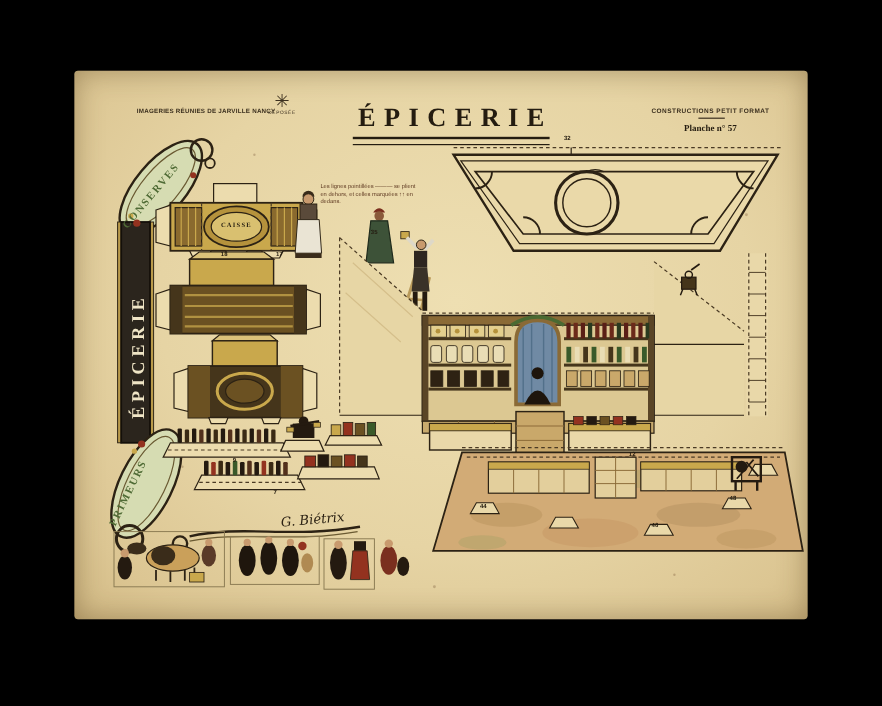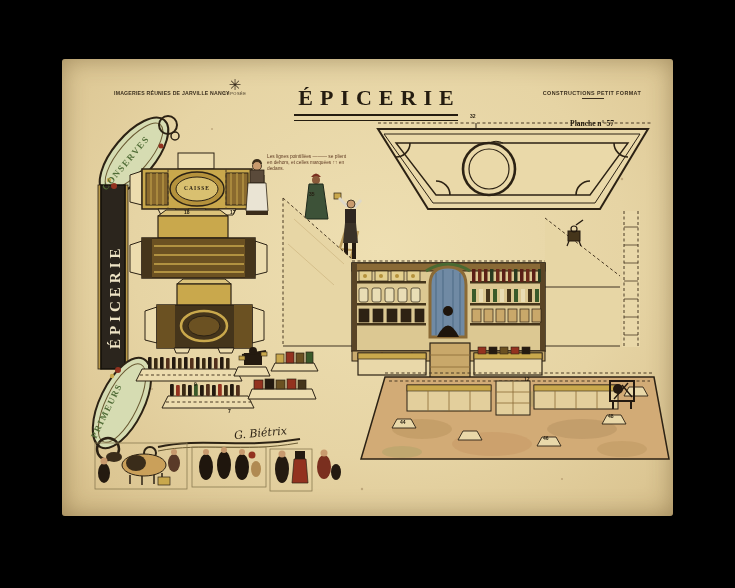--- a/index.html
+++ b/index.html
@@ -13,21 +13,21 @@
   .imprint{left:52px;top:31px;width:142px;font-size:5.2px;letter-spacing:.2px;font-weight:bold;}
   .trademark{left:156px;top:18px;width:34px;text-align:center;}
   .trademark .star{font-size:15px;line-height:15px;display:block;color:#3b2f1e;}
   .trademark .tm-label{font-size:4px;letter-spacing:.5px;display:block;margin-top:-1px;}
   .title{left:224px;top:26px;width:180px;text-align:center;font-family:"Liberation Serif",serif;
          font-weight:bold;font-size:22px;letter-spacing:7px;text-indent:7px;color:#241c10;}
   .title-rule{left:232px;top:55px;width:164px;height:4px;border-top:2px solid #241c10;
               border-bottom:1px solid #241c10;}
   .series{left:464px;top:31px;width:132px;text-align:center;font-size:5.4px;letter-spacing:.4px;font-weight:bold;}
   .series-rule{left:520px;top:39px;width:22px;height:0;border-top:1px solid #3b2f1e;}
-  .plate{left:464px;top:60px;width:132px;text-align:center;font-family:"Liberation Serif",serif;
+  .plate{left:464px;top:43px;width:132px;text-align:center;font-family:"Liberation Serif",serif;
          font-weight:bold;font-size:7.5px;color:#241c10;}
   .instructions{left:205px;top:95px;width:100px;font-size:4.8px;line-height:1.3;color:#5f3a22;}
   .caisse-label{left:117px;top:126px;width:36px;text-align:center;font-family:"Liberation Serif",serif;
                 font-weight:bold;font-size:5.5px;letter-spacing:1px;color:#241c10;}
   .signature{left:172px;top:366px;width:90px;font-family:"DejaVu Serif",serif;font-style:italic;
              font-size:11px;color:#2c2214;transform:rotate(-5deg);}
   .tabnum{position:absolute;font-weight:bold;font-size:5px;color:#241c10;}
   .dash{stroke:#4a3a24;stroke-dasharray:3 2.5;fill:none;stroke-width:1;}
   .cream{fill:#ecdcae;stroke:#2c2214;stroke-width:1;}
   .fw{font-family:"Liberation Serif",serif;font-size:9px;font-weight:bold;fill:#4f6b35;letter-spacing:1.5px;}

